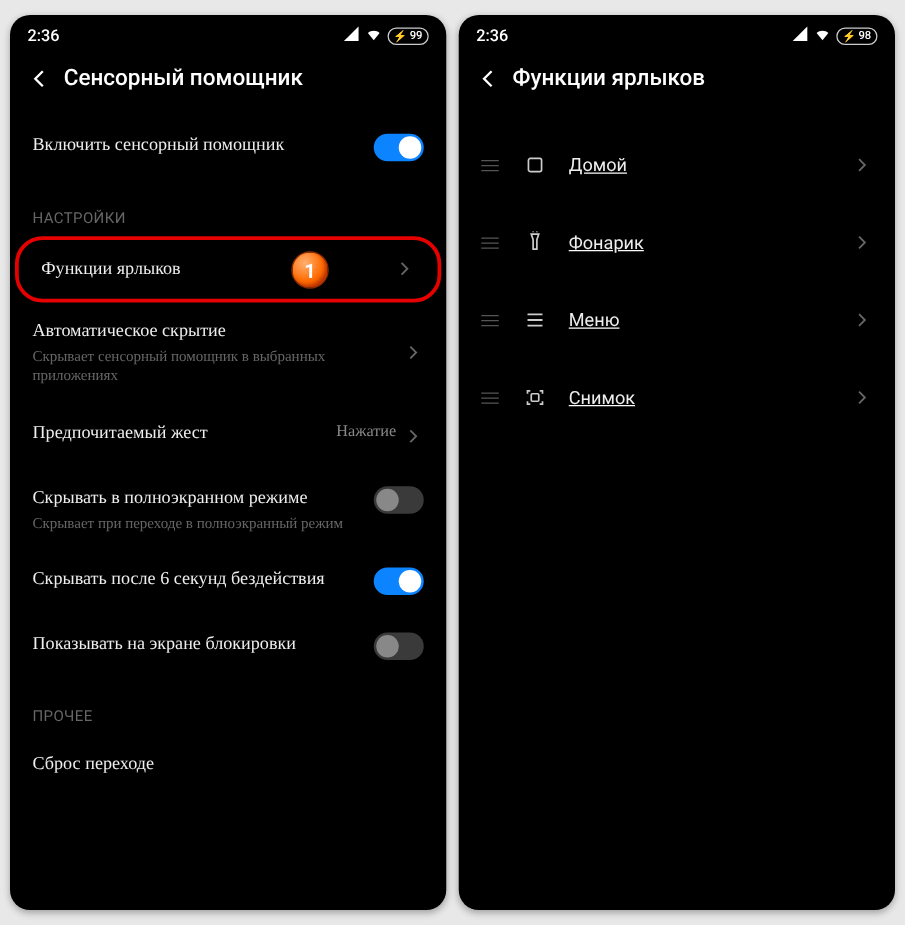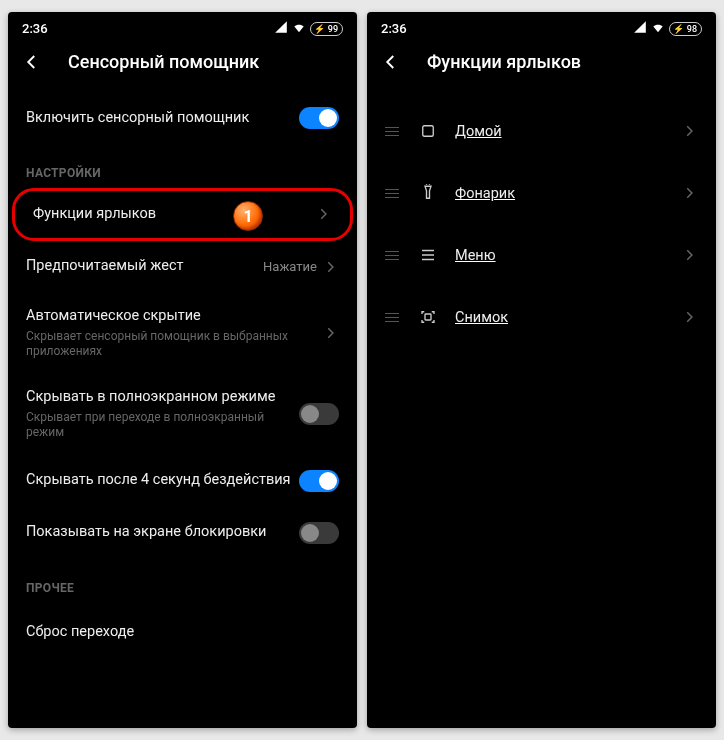--- a/index.html
+++ b/index.html
@@ -11,21 +11,21 @@
       padding: 12px 8px;
       display: flex;
       gap: 10px;
       justify-content: center;
       position: relative;
     }
     .phone {
       width: 380px;
       height: 716px;
       background: #000;
-      border-radius: 4px;
+      border-radius: 16px;
       box-shadow: 0 2px 6px rgba(0,0,0,0.3);
       overflow: hidden;
       position: relative;
       color: #fff;
     }
     .status-bar {
       display: flex;
       justify-content: space-between;
       align-items: center;
       padding: 8px 14px 4px;
@@ -45,56 +45,55 @@
       font-size: 9px;
       display: flex;
       align-items: center;
       gap: 2px;
       height: 14px;
     }
     .header {
       display: flex;
       align-items: center;
       padding: 10px 14px 18px;
-      gap: 26px;
+      gap: 9px;
     }
     .back-arrow {
       width: 20px;
       height: 20px;
       display: flex;
       align-items: center;
       justify-content: center;
     }
     .header-title {
       font-size: 18px;
       font-weight: 500;
     }
     .row {
       display: flex;
-      align-items: center;
       padding: 14px 18px;
       font-size: 14.5px;
       position: relative;
       min-height: 52px;
+      font-family: Liberation Serif, serif;
     }
     .row-label { flex: 1; color: #eee; line-height: 1.3; }
     .row-sub { font-size: 12px; color: #666; margin-top: 3px; line-height: 1.3; }
     .row-value { color: #888; font-size: 13px; margin-right: 6px; }
     .chevron {
       color: #555;
       width: 16px;
       display: flex;
       align-items: center;
     }
     .section-header {
       padding: 22px 18px 8px;
       font-size: 12px;
       color: #666;
       letter-spacing: 0.3px;
-      font-weight: bold;
     }
     .toggle {
       width: 40px;
       height: 22px;
       border-radius: 11px;
       position: relative;
       flex-shrink: 0;
     }
     .toggle-on { background: #0d84ff; }
     .toggle-off { background: #3a3a3a; }
@@ -201,51 +200,51 @@
     <div class="row highlight-1">
       <div class="row-label">Функции ярлыков</div>
       <span class="chevron">
           <svg width="14" height="14" viewBox="0 0 24 24" fill="none" stroke="#666" stroke-width="2.5">
             <path d="M9 4l8 8-8 8"></path>
           </svg>
         </span>
     </div>
 
     <div class="row">
-      <div class="row-label">Предпочитаемый жест</div>
-      <span class="row-value">Нажатие</span>
-      <span class="chevron">
-          <svg width="14" height="14" viewBox="0 0 24 24" fill="none" stroke="#666" stroke-width="2.5">
-            <path d="M9 4l8 8-8 8"></path>
-          </svg>
-        </span>
-    </div>
-
-    <div class="row">
       <div class="row-label">
         <div>Автоматическое скрытие</div>
         <div class="row-sub">Скрывает сенсорный помощник в выбранных приложениях</div>
       </div>
+      <span class="chevron">
+          <svg width="14" height="14" viewBox="0 0 24 24" fill="none" stroke="#666" stroke-width="2.5">
+            <path d="M9 4l8 8-8 8"></path>
+          </svg>
+        </span>
+    </div>
+
+    <div class="row">
+      <div class="row-label">Предпочитаемый жест</div>
+      <span class="row-value">Нажатие</span>
       <span class="chevron">
           <svg width="14" height="14" viewBox="0 0 24 24" fill="none" stroke="#666" stroke-width="2.5">
             <path d="M9 4l8 8-8 8"></path>
           </svg>
         </span>
     </div>
 
     <div class="row">
       <div class="row-label">
         <div>Скрывать в полноэкранном режиме</div>
         <div class="row-sub">Скрывает при переходе в полноэкранный режим</div>
       </div>
       <div class="toggle toggle-off"></div>
     </div>
 
     <div class="row">
-      <div class="row-label">Скрывать после 4 секунд бездействия</div>
+      <div class="row-label">Скрывать после 6 секунд бездействия</div>
       <div class="toggle toggle-on"></div>
     </div>
 
     <div class="row">
       <div class="row-label">Показывать на экране блокировки</div>
       <div class="toggle toggle-off"></div>
     </div>
 
     <div class="section-header">ПРОЧЕЕ</div>
     <div class="row" style="padding-bottom:6px;">

